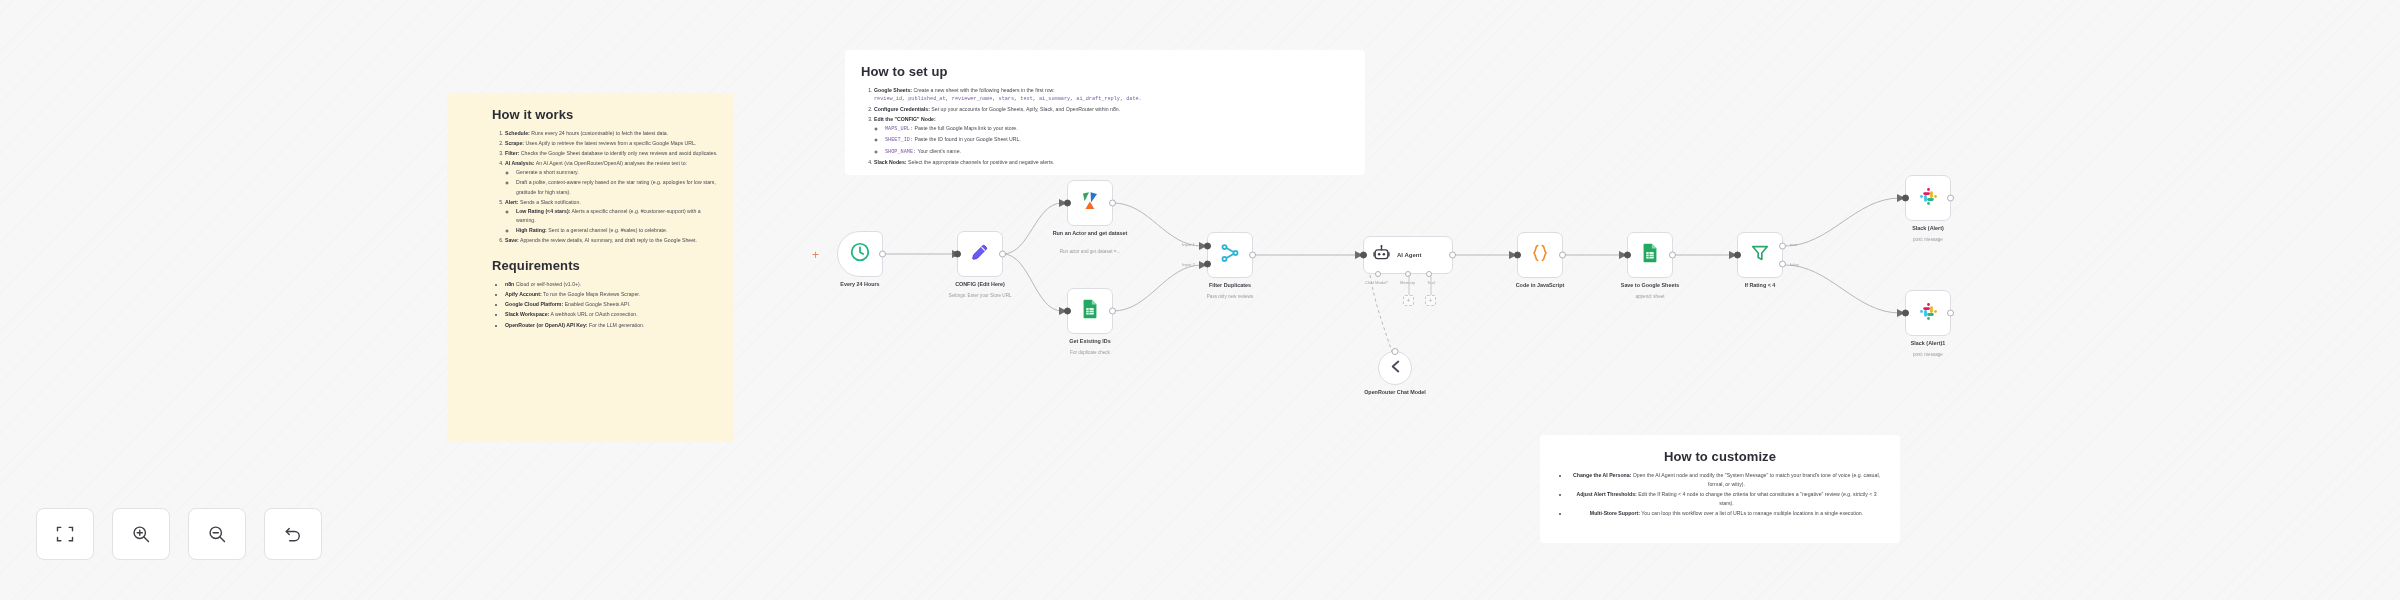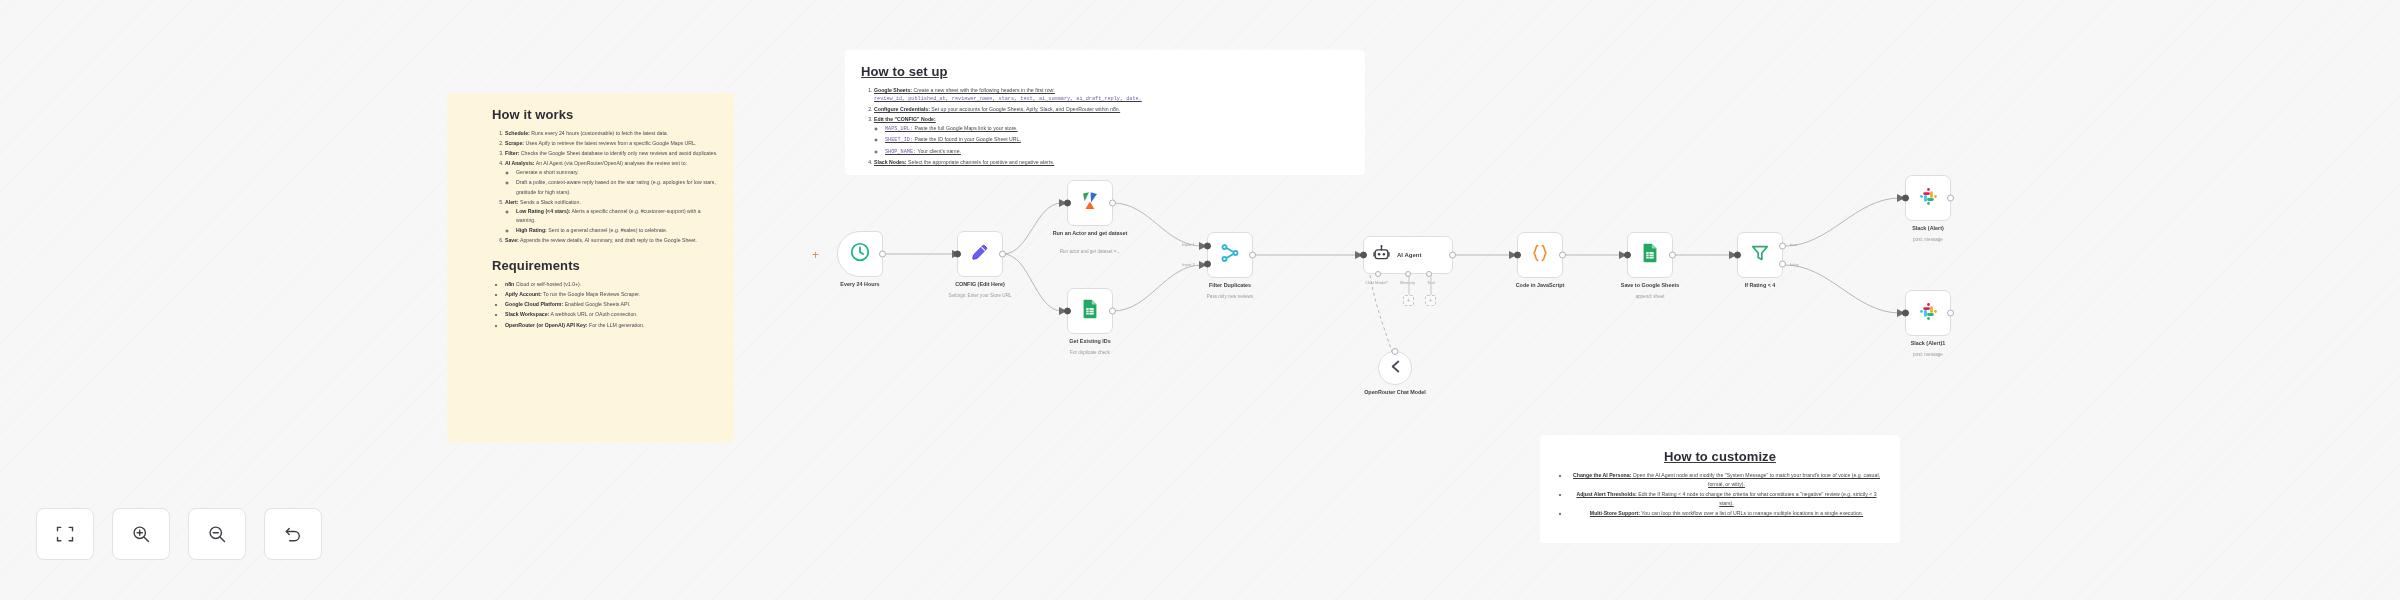--- a/index.html
+++ b/index.html
@@ -20,21 +20,20 @@
   .sticky {
     position: absolute;
     background: #fdf6dd;
     border-radius: 4px;
     padding: 14px 16px 16px 16px;
     color: #3b3b3b;
   }
   .sticky.white {
     background: #ffffff;
     border: none;
-    text-decoration: underline;
   }
   .sticky h2 {
     font-size: 13px;
     font-weight: 700;
     color: #2d2d35;
     margin-bottom: 7px;
     letter-spacing: .1px;
   }
   .sticky h2.spaced { margin-top: 13px; }
   .sticky ol, .sticky ul { margin: 0 0 0 13px; }

